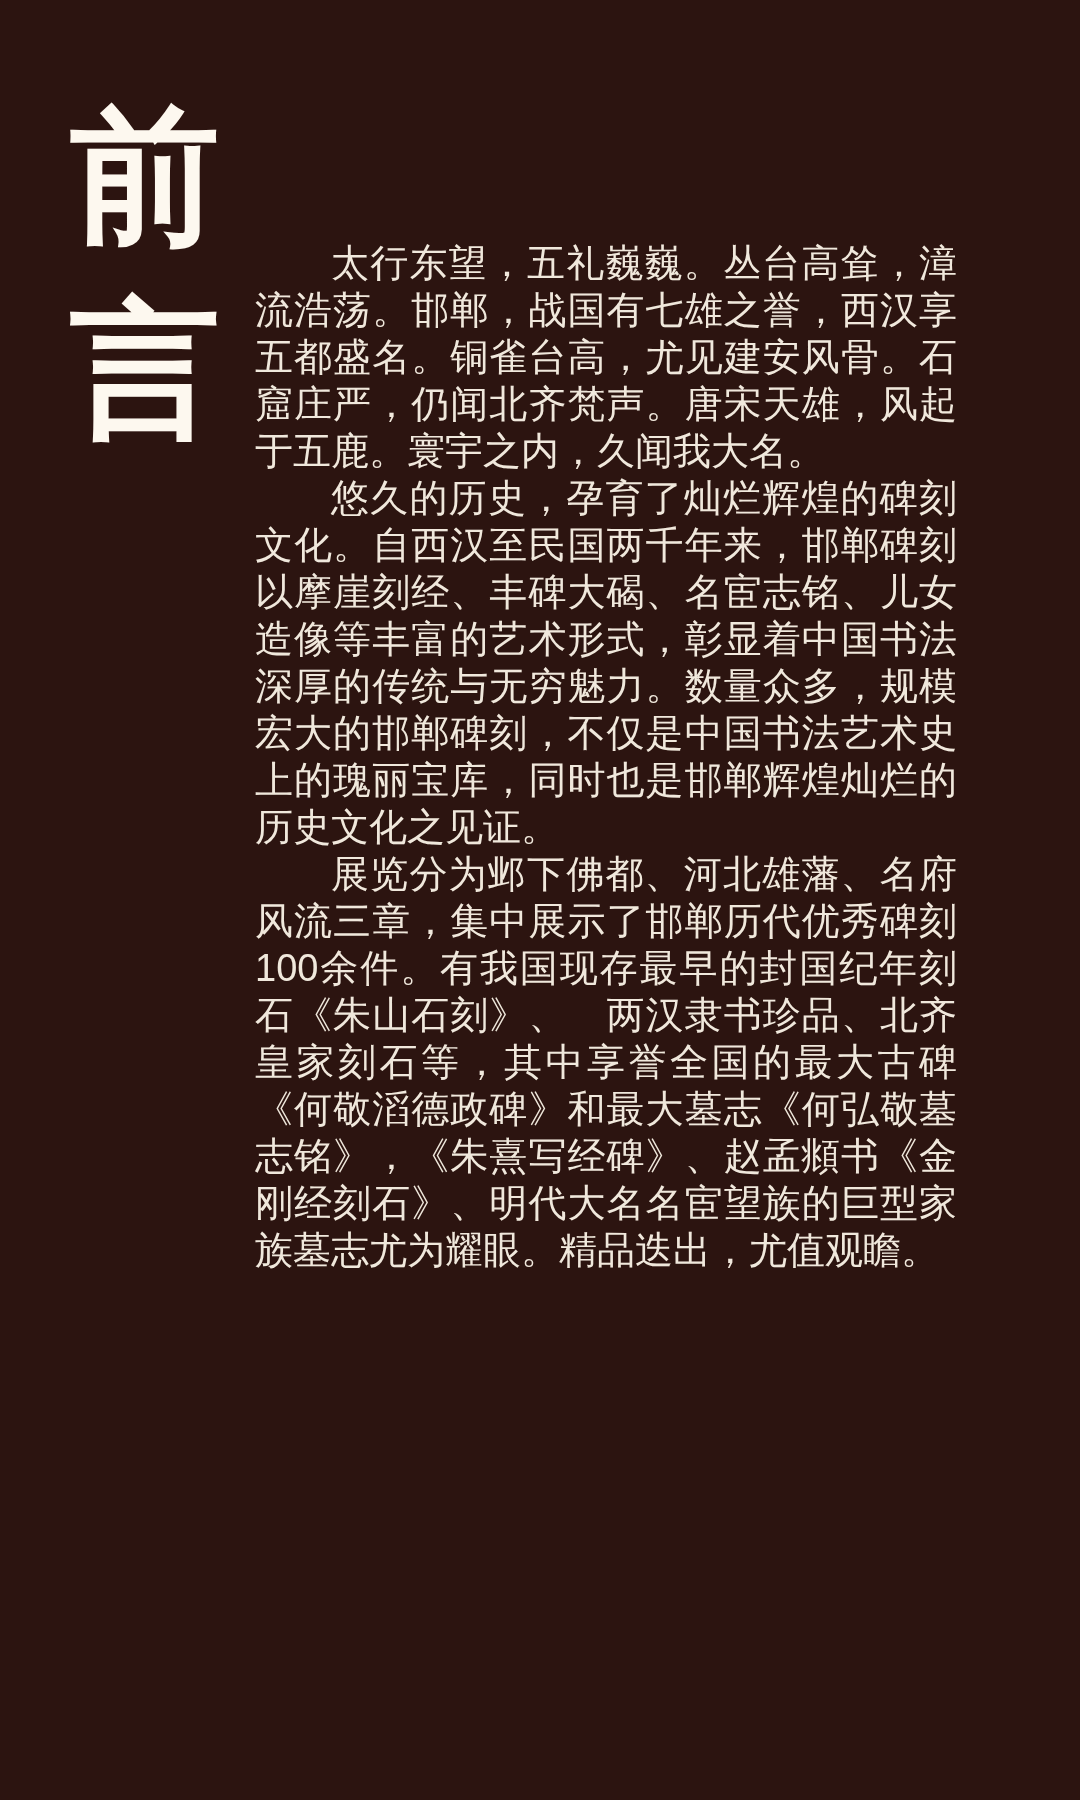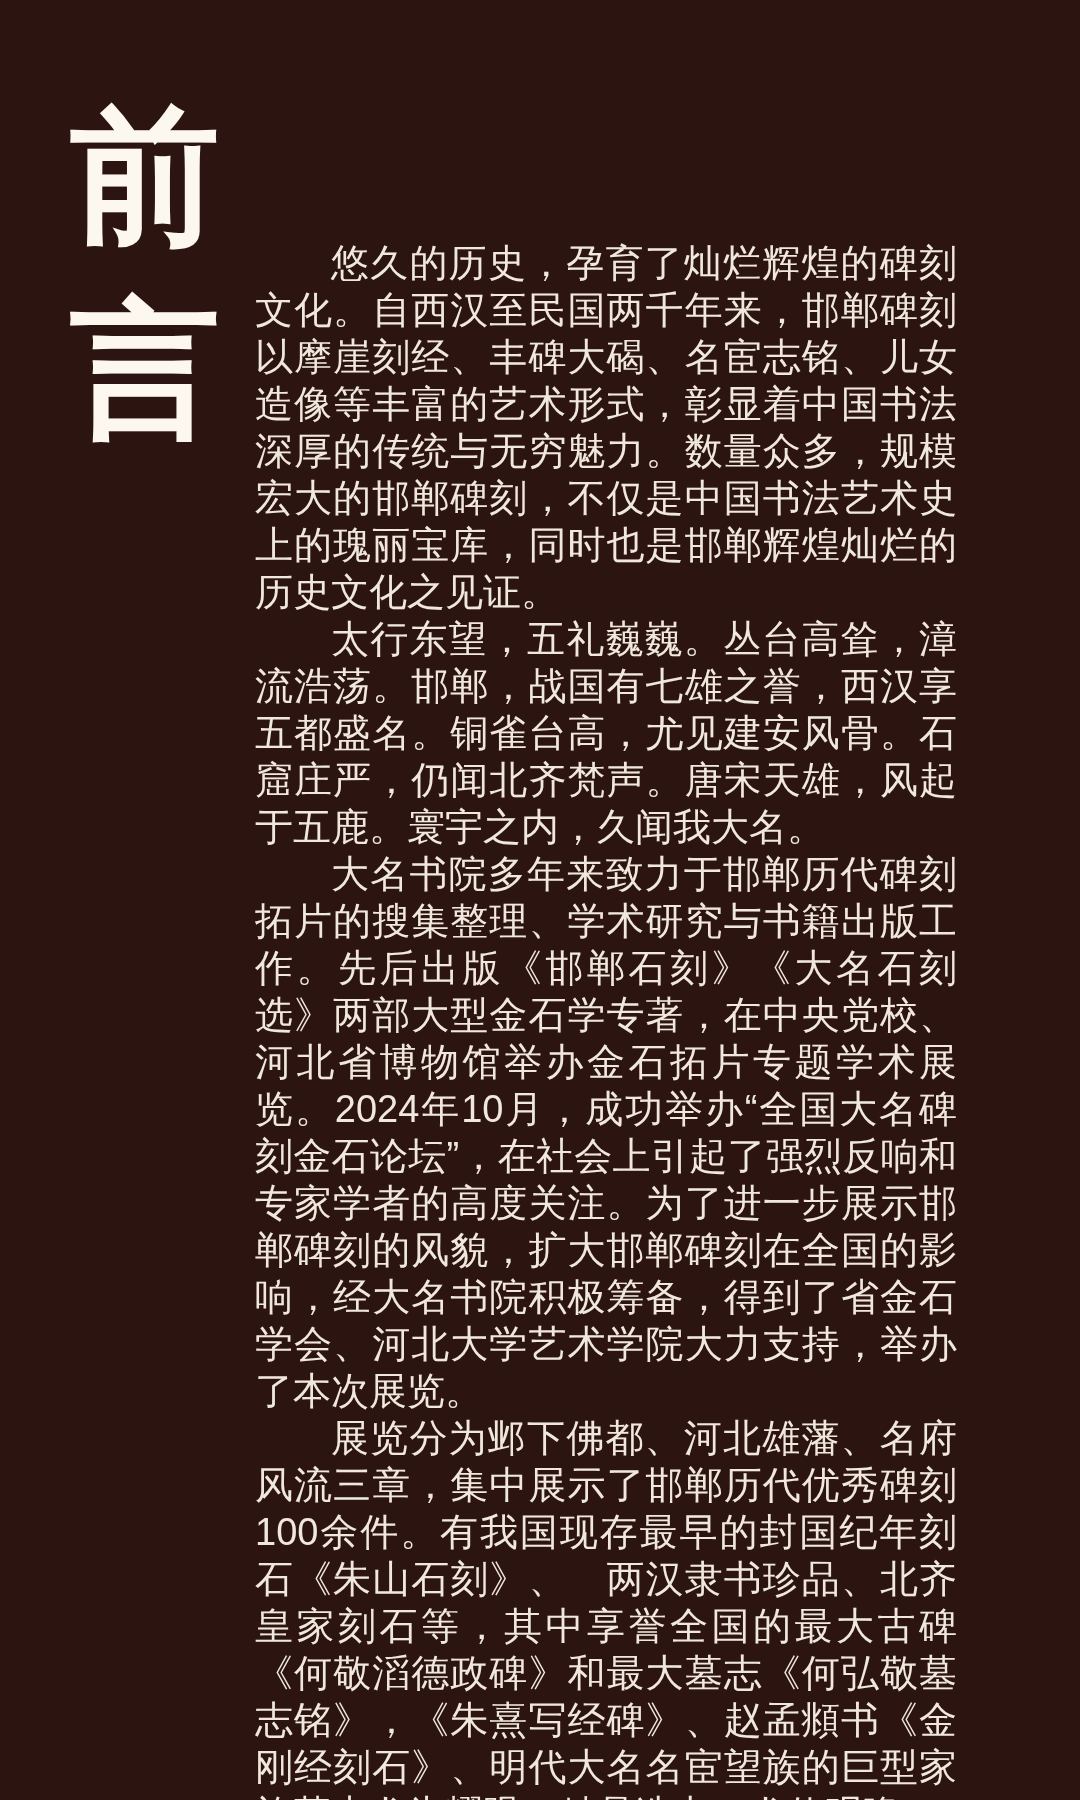--- a/index.html
+++ b/index.html
@@ -59,20 +59,19 @@
 <body style="background: rgb(44, 20, 16);">
 
 <div class="page" style="background: rgb(44, 20, 16);">
 
   <div class="title-col" style="color: rgb(253, 248, 239);">
     <span class="title-char">前</span>
     <span class="title-char">言</span>
   </div>
 
   <div class="body-col" style="color: rgb(240, 232, 220);">
+    <p>太行东望，五礼巍巍。丛台高耸，漳流浩荡。邯郸，战国有七雄之誉，西汉享五都盛名。铜雀台高，尤见建安风骨。石窟庄严，仍闻北齐梵声。唐宋天雄，风起于五鹿。寰宇之内，久闻我大名。</p>
     <p>悠久的历史，孕育了灿烂辉煌的碑刻文化。自西汉至民国两千年来，邯郸碑刻以摩崖刻经、丰碑大碣、名宦志铭、儿女造像等丰富的艺术形式，彰显着中国书法深厚的传统与无穷魅力。数量众多，规模宏大的邯郸碑刻，不仅是中国书法艺术史上的瑰丽宝库，同时也是邯郸辉煌灿烂的历史文化之见证。</p>
-    <p>太行东望，五礼巍巍。丛台高耸，漳流浩荡。邯郸，战国有七雄之誉，西汉享五都盛名。铜雀台高，尤见建安风骨。石窟庄严，仍闻北齐梵声。唐宋天雄，风起于五鹿。寰宇之内，久闻我大名。</p>
-    <p>大名书院多年来致力于邯郸历代碑刻拓片的搜集整理、学术研究与书籍出版工作。先后出版《邯郸石刻》《大名石刻选》两部大型金石学专著，在中央党校、河北省博物馆举办金石拓片专题学术展览。2024年10月，成功举办“全国大名碑刻金石论坛”，在社会上引起了强烈反响和专家学者的高度关注。为了进一步展示邯郸碑刻的风貌，扩大邯郸碑刻在全国的影响，经大名书院积极筹备，得到了省金石学会、河北大学艺术学院大力支持，举办了本次展览。</p>
     <p>展览分为邺下佛都、河北雄藩、名府风流三章，集中展示了邯郸历代优秀碑刻100余件。有我国现存最早的封国纪年刻石《朱山石刻》、　两汉隶书珍品、北齐皇家刻石等，其中享誉全国的最大古碑《何敬滔德政碑》和最大墓志《何弘敬墓志铭》，《朱熹写经碑》、赵孟頫书《金刚经刻石》、明代大名名宦望族的巨型家族墓志尤为耀眼。精品迭出，尤值观瞻。</p>
 
   </div>
 
 </div>
 
 </body></html>

